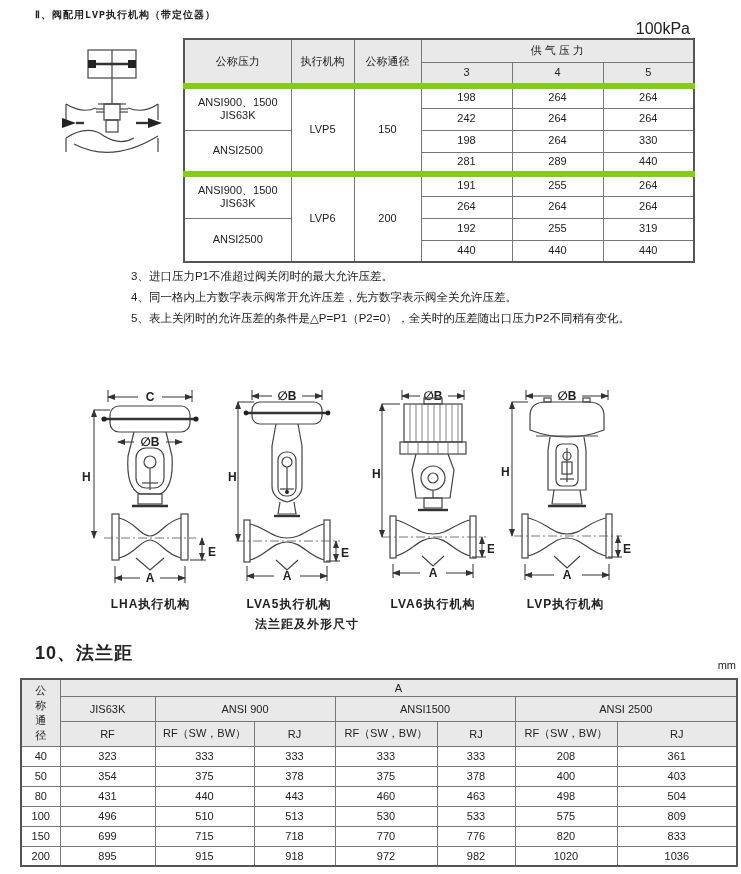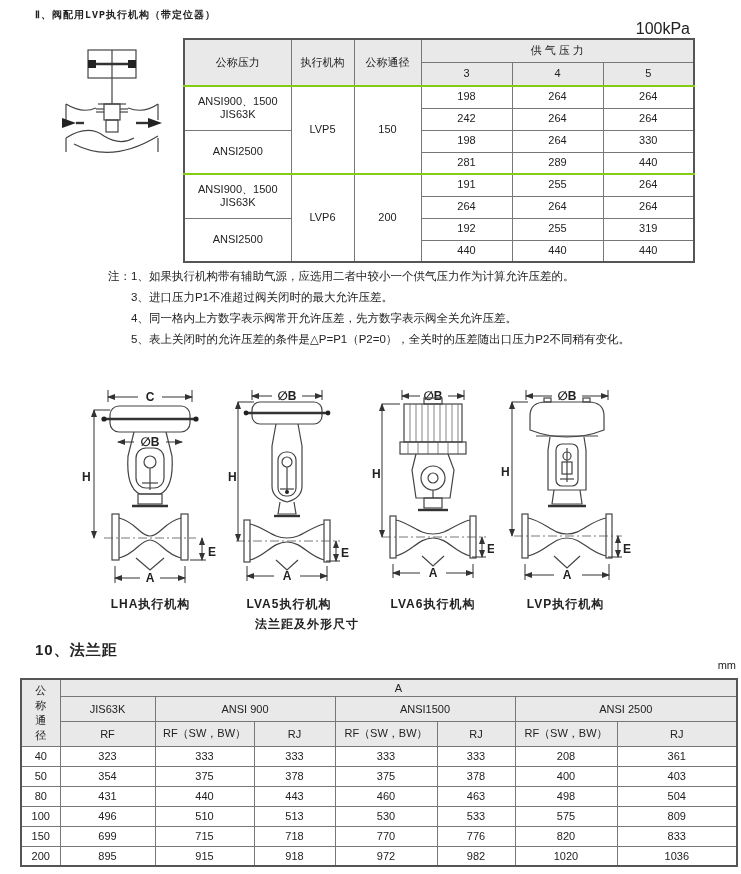--- a/index.html
+++ b/index.html
@@ -5,29 +5,29 @@
   html,body { margin:0; padding:0; }
   body {
     width:741px; height:874px; position:relative; background:#ffffff;
     font-family:"Liberation Sans","DejaVu Sans",sans-serif; color:#222;
     overflow:hidden;
   }
   .abs { position:absolute; }
   .doc-title { left:35px; top:8px; font-size:10px; font-weight:700; letter-spacing:1px;font-family:Liberation Mono, monospace; }
   .unit-top { left:595px; top:20px; width:95px; text-align:right; font-size:16px; }
   .unit-bottom { left:680px; top:659px; width:56px; text-align:right; font-size:11px; }
-  .section-title { left:35px; top:641px; font-size:15px; font-weight:700; letter-spacing:1px; }
+  .section-title { left:35px; top:641px; font-size:18px; font-weight:700; letter-spacing:1px; }
 
   table { border-collapse:collapse; table-layout:fixed; }
   td { border:1px solid #777; font-size:11px; text-align:center; vertical-align:middle; padding:0; color:#222; }
   .hdr { background:#e9e9e9; }
 
   .ptable { left:183px; top:38px; width:510px; border:2px solid #555; }
   .ptable td { line-height:1.25; }
-  .gsep td, td.gsep { border-top:2px solid #84cc16; }
+  .gsep td, td.gsep { border-top:6px solid #84cc16; }
 
   .ftable { left:20px; top:678px; width:716px; border:2px solid #555; }
   .vert { width:13px; margin:0 auto; word-break:break-all; line-height:1.35; font-size:11px; }
 
   .notes { left:108px; top:266px; font-size:11.5px; line-height:21px; white-space:nowrap; }
   .note-indent { margin-left:23px; }
 
   .drawing-label { top:596px; text-align:center; font-size:12px; font-weight:600; letter-spacing:1px; }
   .drawings-caption { left:255px; top:616px; width:200px; font-size:12px; font-weight:600; letter-spacing:1px; }
 
@@ -151,21 +151,20 @@
     </tr>
     <tr style="height:22px">
       <td>440</td>
       <td>440</td>
       <td>440</td>
     </tr>
   </tbody>
 </table>
 
 <div class="abs notes">
-  <div><span>注：</span><span>1、如果执行机构带有辅助气源，应选用二者中较小一个供气压力作为计算允许压差的。</span></div>
   <div class="note-indent">3、进口压力P1不准超过阀关闭时的最大允许压差。</div>
   <div class="note-indent">4、同一格内上方数字表示阀常开允许压差，先方数字表示阀全关允许压差。</div>
   <div class="note-indent">5、表上关闭时的允许压差的条件是△P=P1（P2=0），全关时的压差随出口压力P2不同稍有变化。</div>
 </div>
 
 <svg class="abs" style="left:78px;top:386px" width="145" height="207" viewBox="0 0 145 207">
   <defs>
       <marker id="m1" markerWidth="9" markerHeight="8" refX="7" refY="3" orient="auto-start-reverse" markerUnits="userSpaceOnUse">
         <path d="M0,0 L8,3 L0,6 Z" fill="#333"></path>
       </marker>

